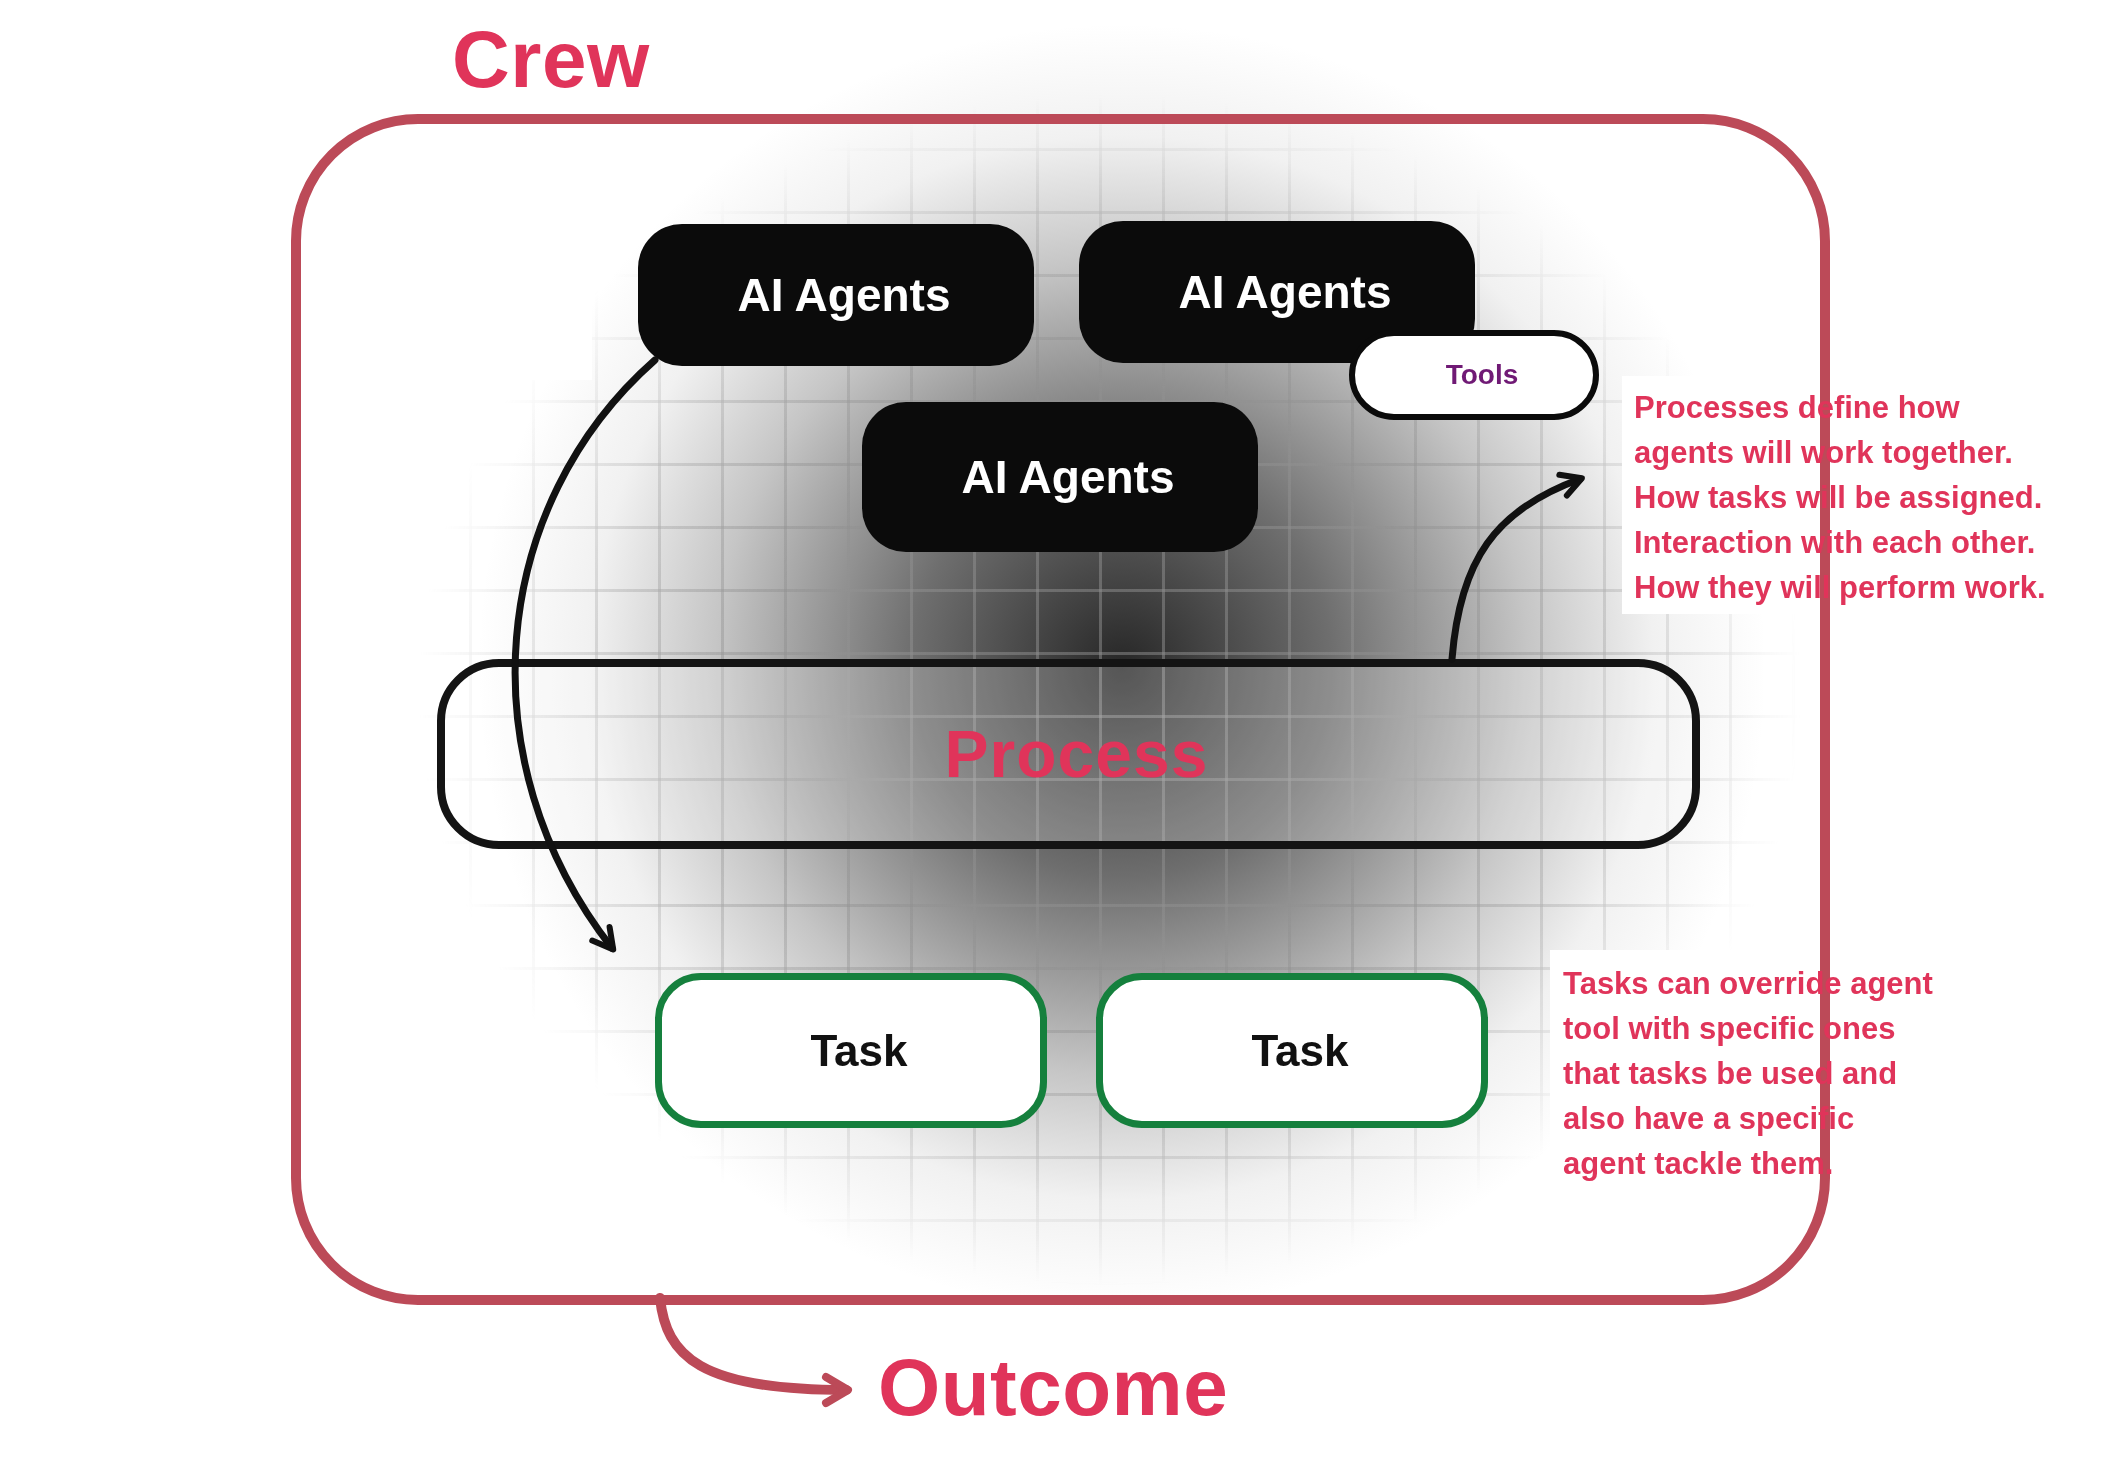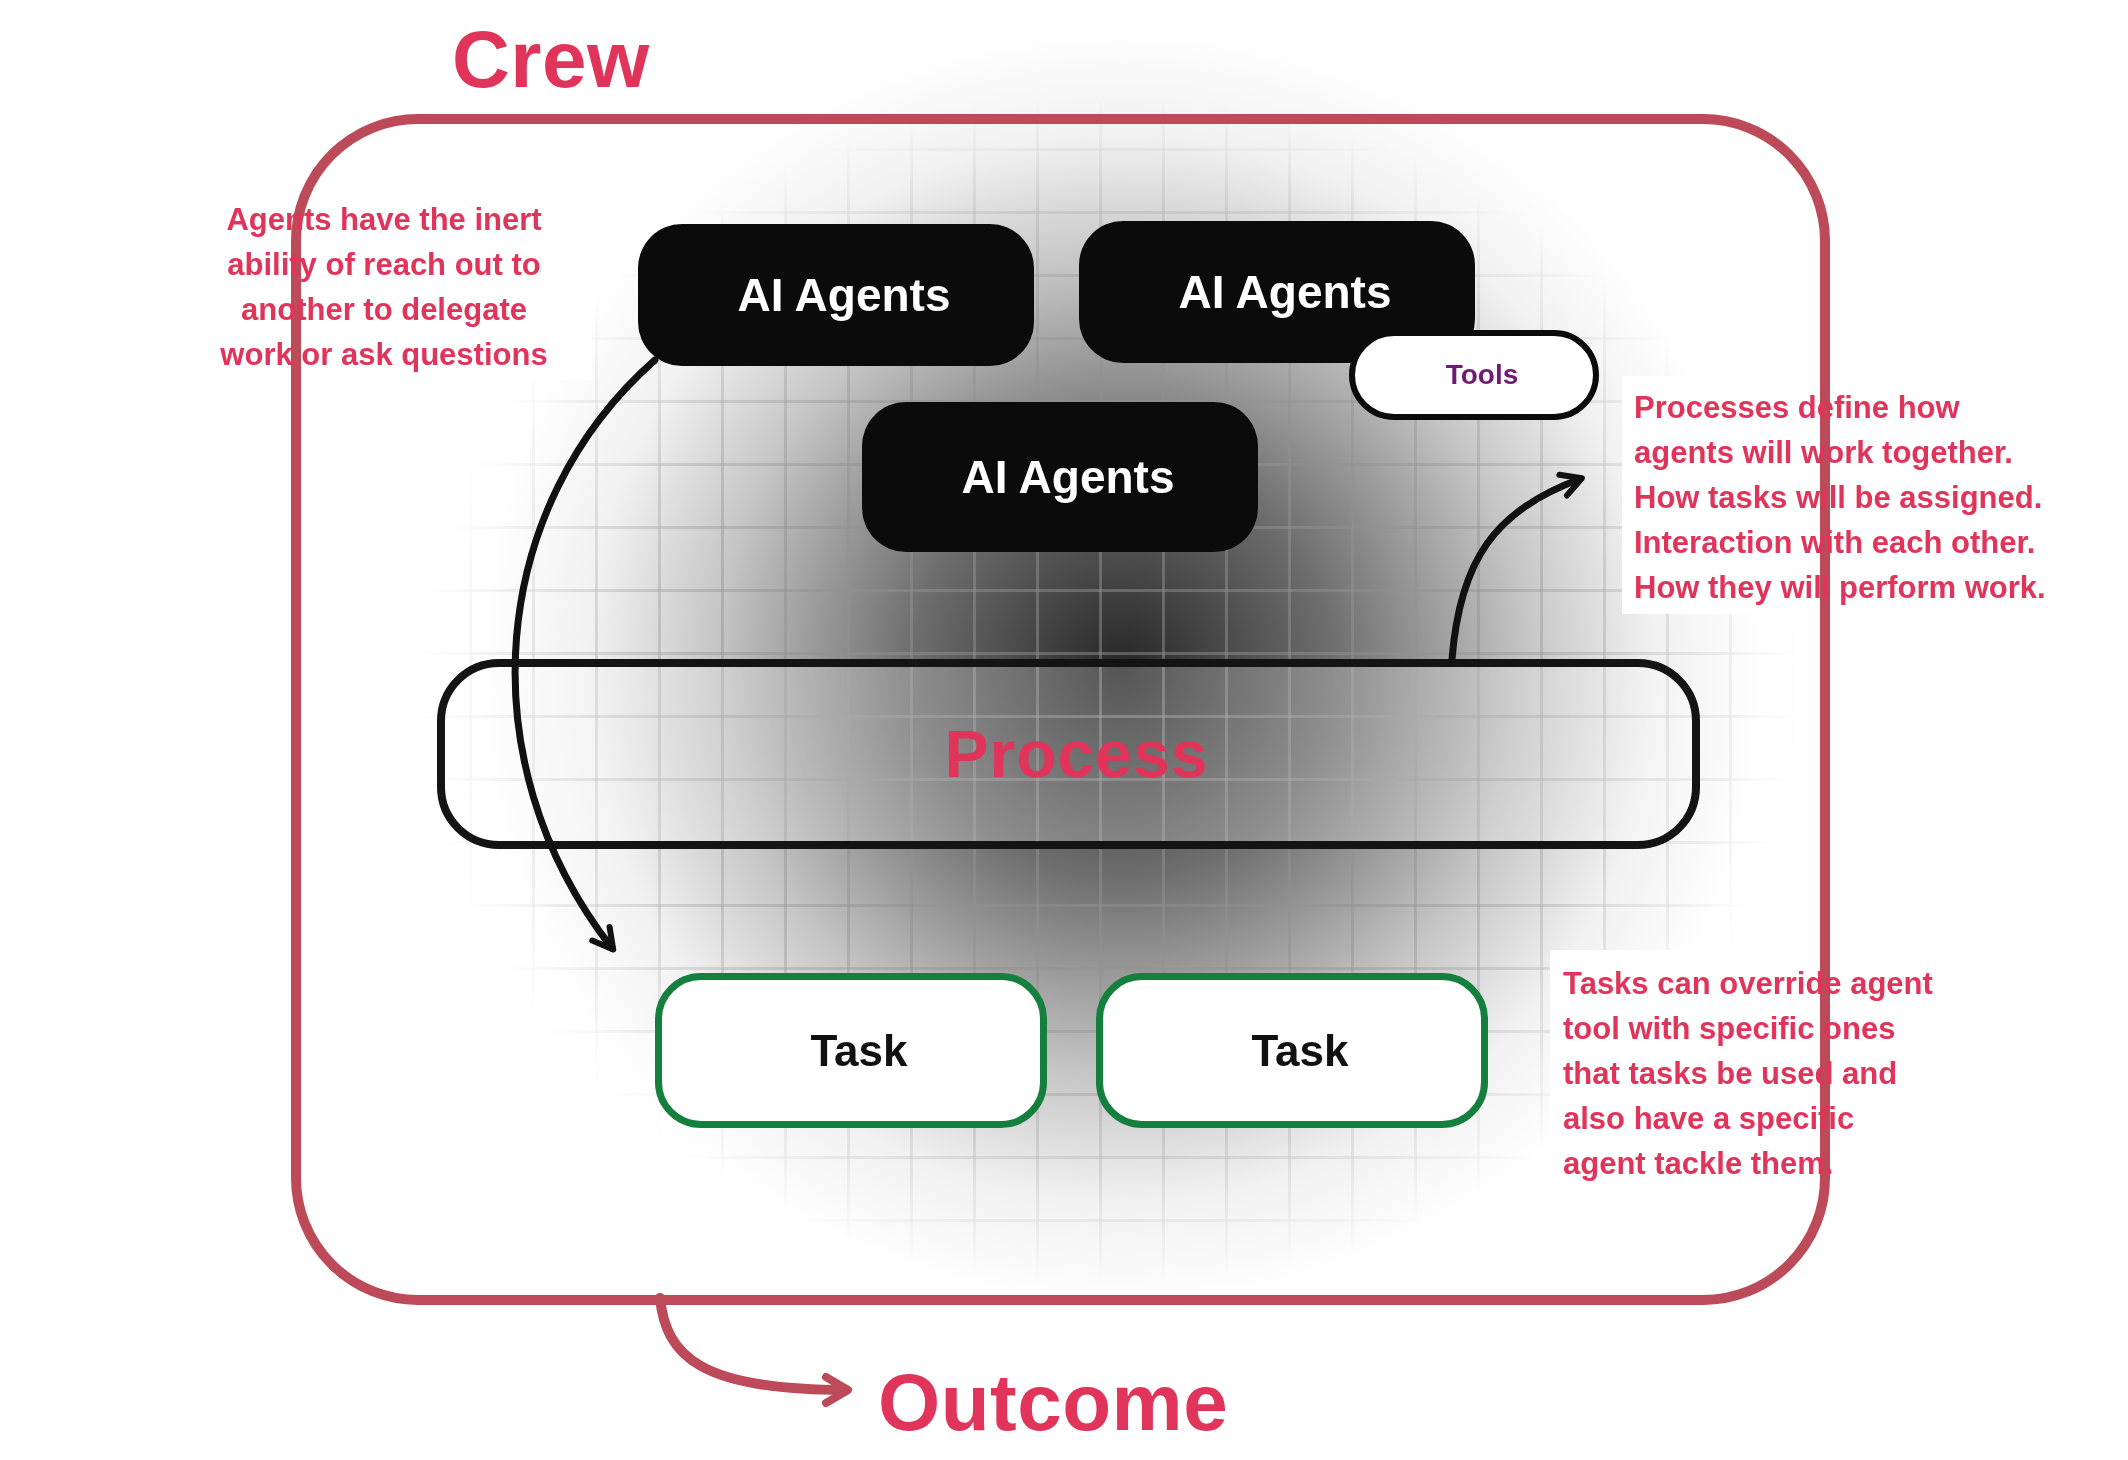--- a/index.html
+++ b/index.html
@@ -43,21 +43,21 @@
   .backdrop { fill: #ffffff; }
 
   
   .big-label {
     position: absolute;
     font-weight: 700;
     color: var(--accent, #e0345a);
     letter-spacing: 0.5px;
   }
   .crew-title    { left: 452px; top: 14px;   font-size: 80px; }
-  .outcome-title { left: 878px; top: 1342px; font-size: 80px; margin-top: 15px; }
+  .outcome-title { left: 878px; top: 1342px; font-size: 80px; }
 
   
   .node {
     position: absolute;
     display: flex; align-items: center; justify-content: center;
     box-sizing: border-box;
     font-weight: 700;
     padding-left: 16px;
   }
   .agent-box {
@@ -158,24 +158,20 @@
         <path class="marker-black-path" d="M7,8 L27,19 L7,30"></path>
       </marker>
     </defs>
     <path class="black-line" d="M 655 360 C 490 505, 465 760, 612 948" marker-end="url(#arrowBlack)"></path>
     <path class="black-line" d="M 1452 659 C 1460 560, 1495 510, 1580 479" marker-end="url(#arrowBlack)"></path>
   </svg>
 
   <div class="big-label crew-title">Crew</div>
   <div class="big-label outcome-title">Outcome</div>
 
-  <div class="annotation ann-left">Agents have the inert
-ability of reach out to
-another to delegate
-work or ask questions</div>
   <div class="annotation ann-right-top">Processes define how
 agents will work together.
 How tasks will be assigned.
 Interaction with each other.
 How they will perform work.</div>
   <div class="annotation ann-right-bot">Tasks can override agent
 tool with specific ones
 that tasks be used and
 also have a specific
 agent tackle them.</div>

